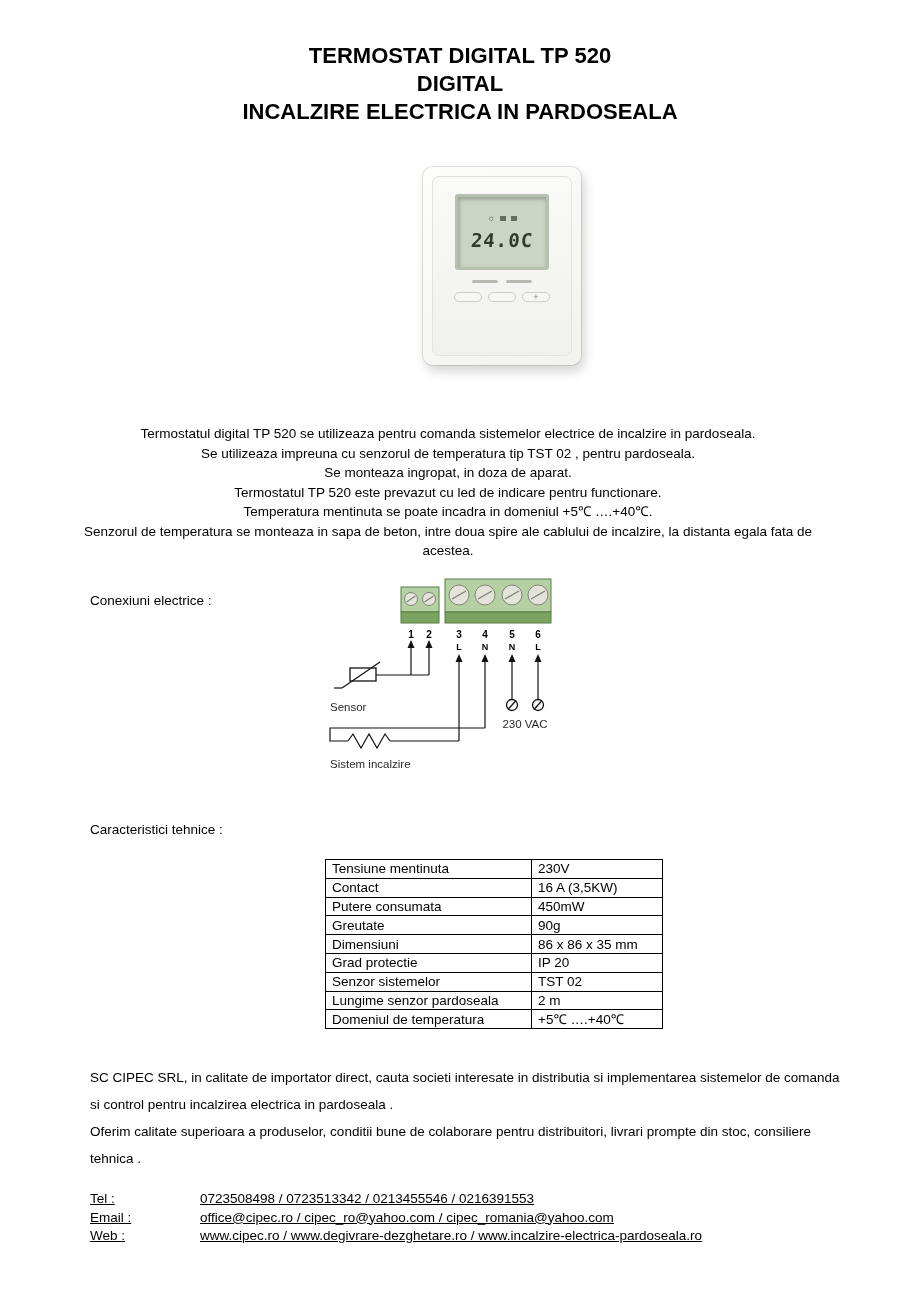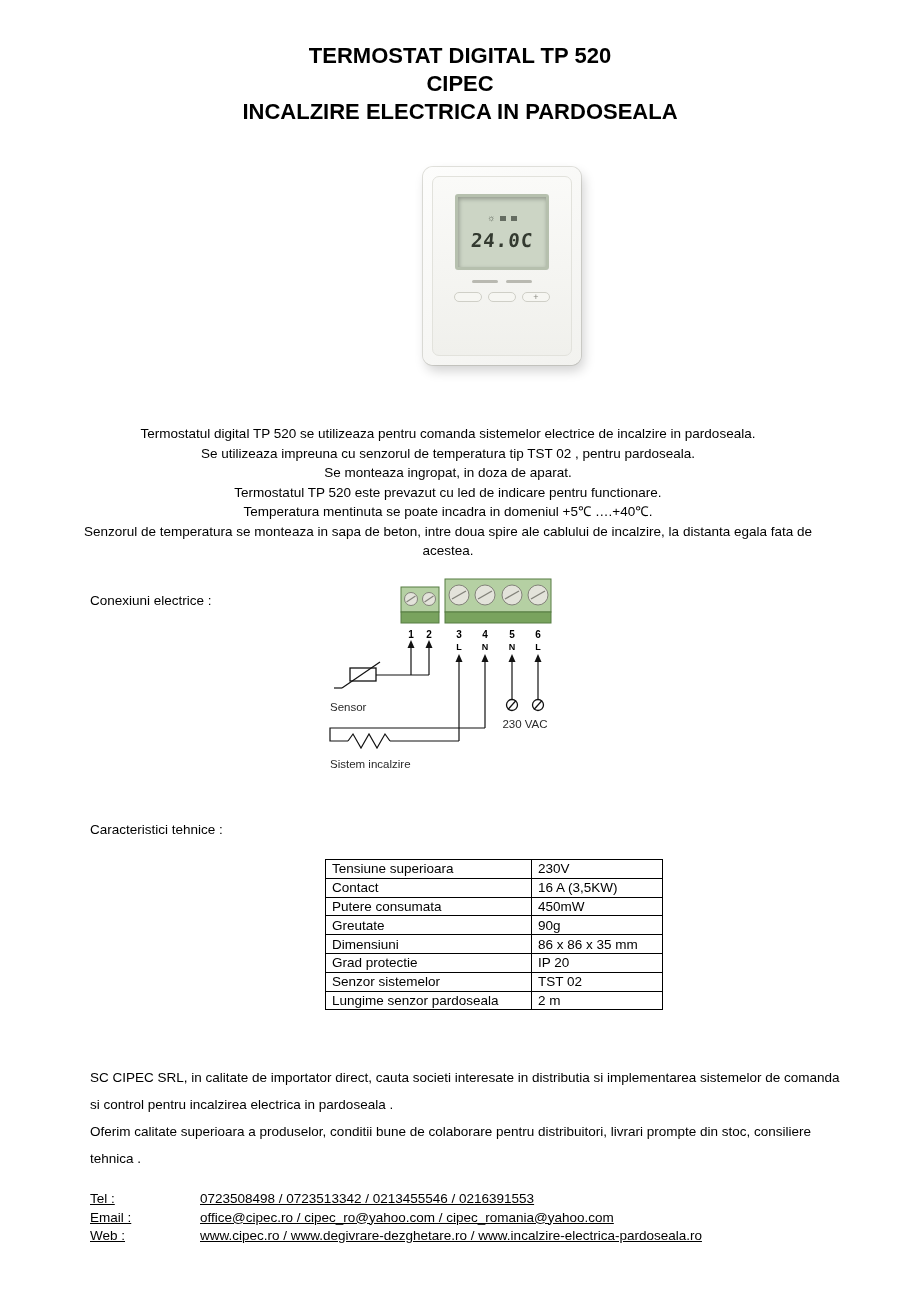--- a/index.html
+++ b/index.html
@@ -63,21 +63,21 @@
   .specs td.c1 { width:206px; }
   .specs td.c2 { width:131px; }
 </style>
 </head>
 <body>
 
 <div class="page">
 
   <div class="title">
     <div>TERMOSTAT DIGITAL TP 520</div>
-    <div>CIPEC</div>
+    <div>DIGITAL</div>
     <div>INCALZIRE ELECTRICA IN PARDOSEALA</div>
   </div>
 
   <div class="device">
     <div class="device-inner">
       <div class="lcd">
         <div class="lcd-icons">
           <span class="lcd-ic sun">☼</span>
           <span class="lcd-ic"></span>
           <span class="lcd-ic"></span>
@@ -194,21 +194,21 @@
       </g>
       <text class="dg-label" x="8" y="190">Sistem incalzire</text>
     </svg>
   </div>
 
   <div class="seclabel-specs">Caracteristici tehnice :</div>
 
   <table class="specs">
     <tbody>
       <tr>
-        <td class="c1">Tensiune superioara</td>
+        <td class="c1">Tensiune mentinuta</td>
         <td class="c2">230V</td>
       </tr>
       <tr>
         <td class="c1">Contact</td>
         <td class="c2">16 A (3,5KW)</td>
       </tr>
       <tr>
         <td class="c1">Putere consumata</td>
         <td class="c2">450mW</td>
       </tr>
@@ -224,20 +224,24 @@
         <td class="c1">Grad protectie</td>
         <td class="c2">IP 20</td>
       </tr>
       <tr>
         <td class="c1">Senzor sistemelor</td>
         <td class="c2">TST 02</td>
       </tr>
       <tr>
         <td class="c1">Lungime senzor pardoseala</td>
         <td class="c2">2 m</td>
+      </tr>
+      <tr>
+        <td class="c1">Domeniul de temperatura</td>
+        <td class="c2">+5℃ ….+40℃</td>
       </tr>
     </tbody>
   </table>
 
   <div class="closing">
     <div>SC CIPEC SRL, in calitate de importator direct, cauta societi interesate in distributia si implementarea sistemelor de comanda si control pentru incalzirea electrica in pardoseala .</div>
     <div>Oferim calitate superioara a produselor, conditii bune de colaborare pentru distribuitori, livrari prompte din stoc, consiliere tehnica .</div>
   </div>
 
 

